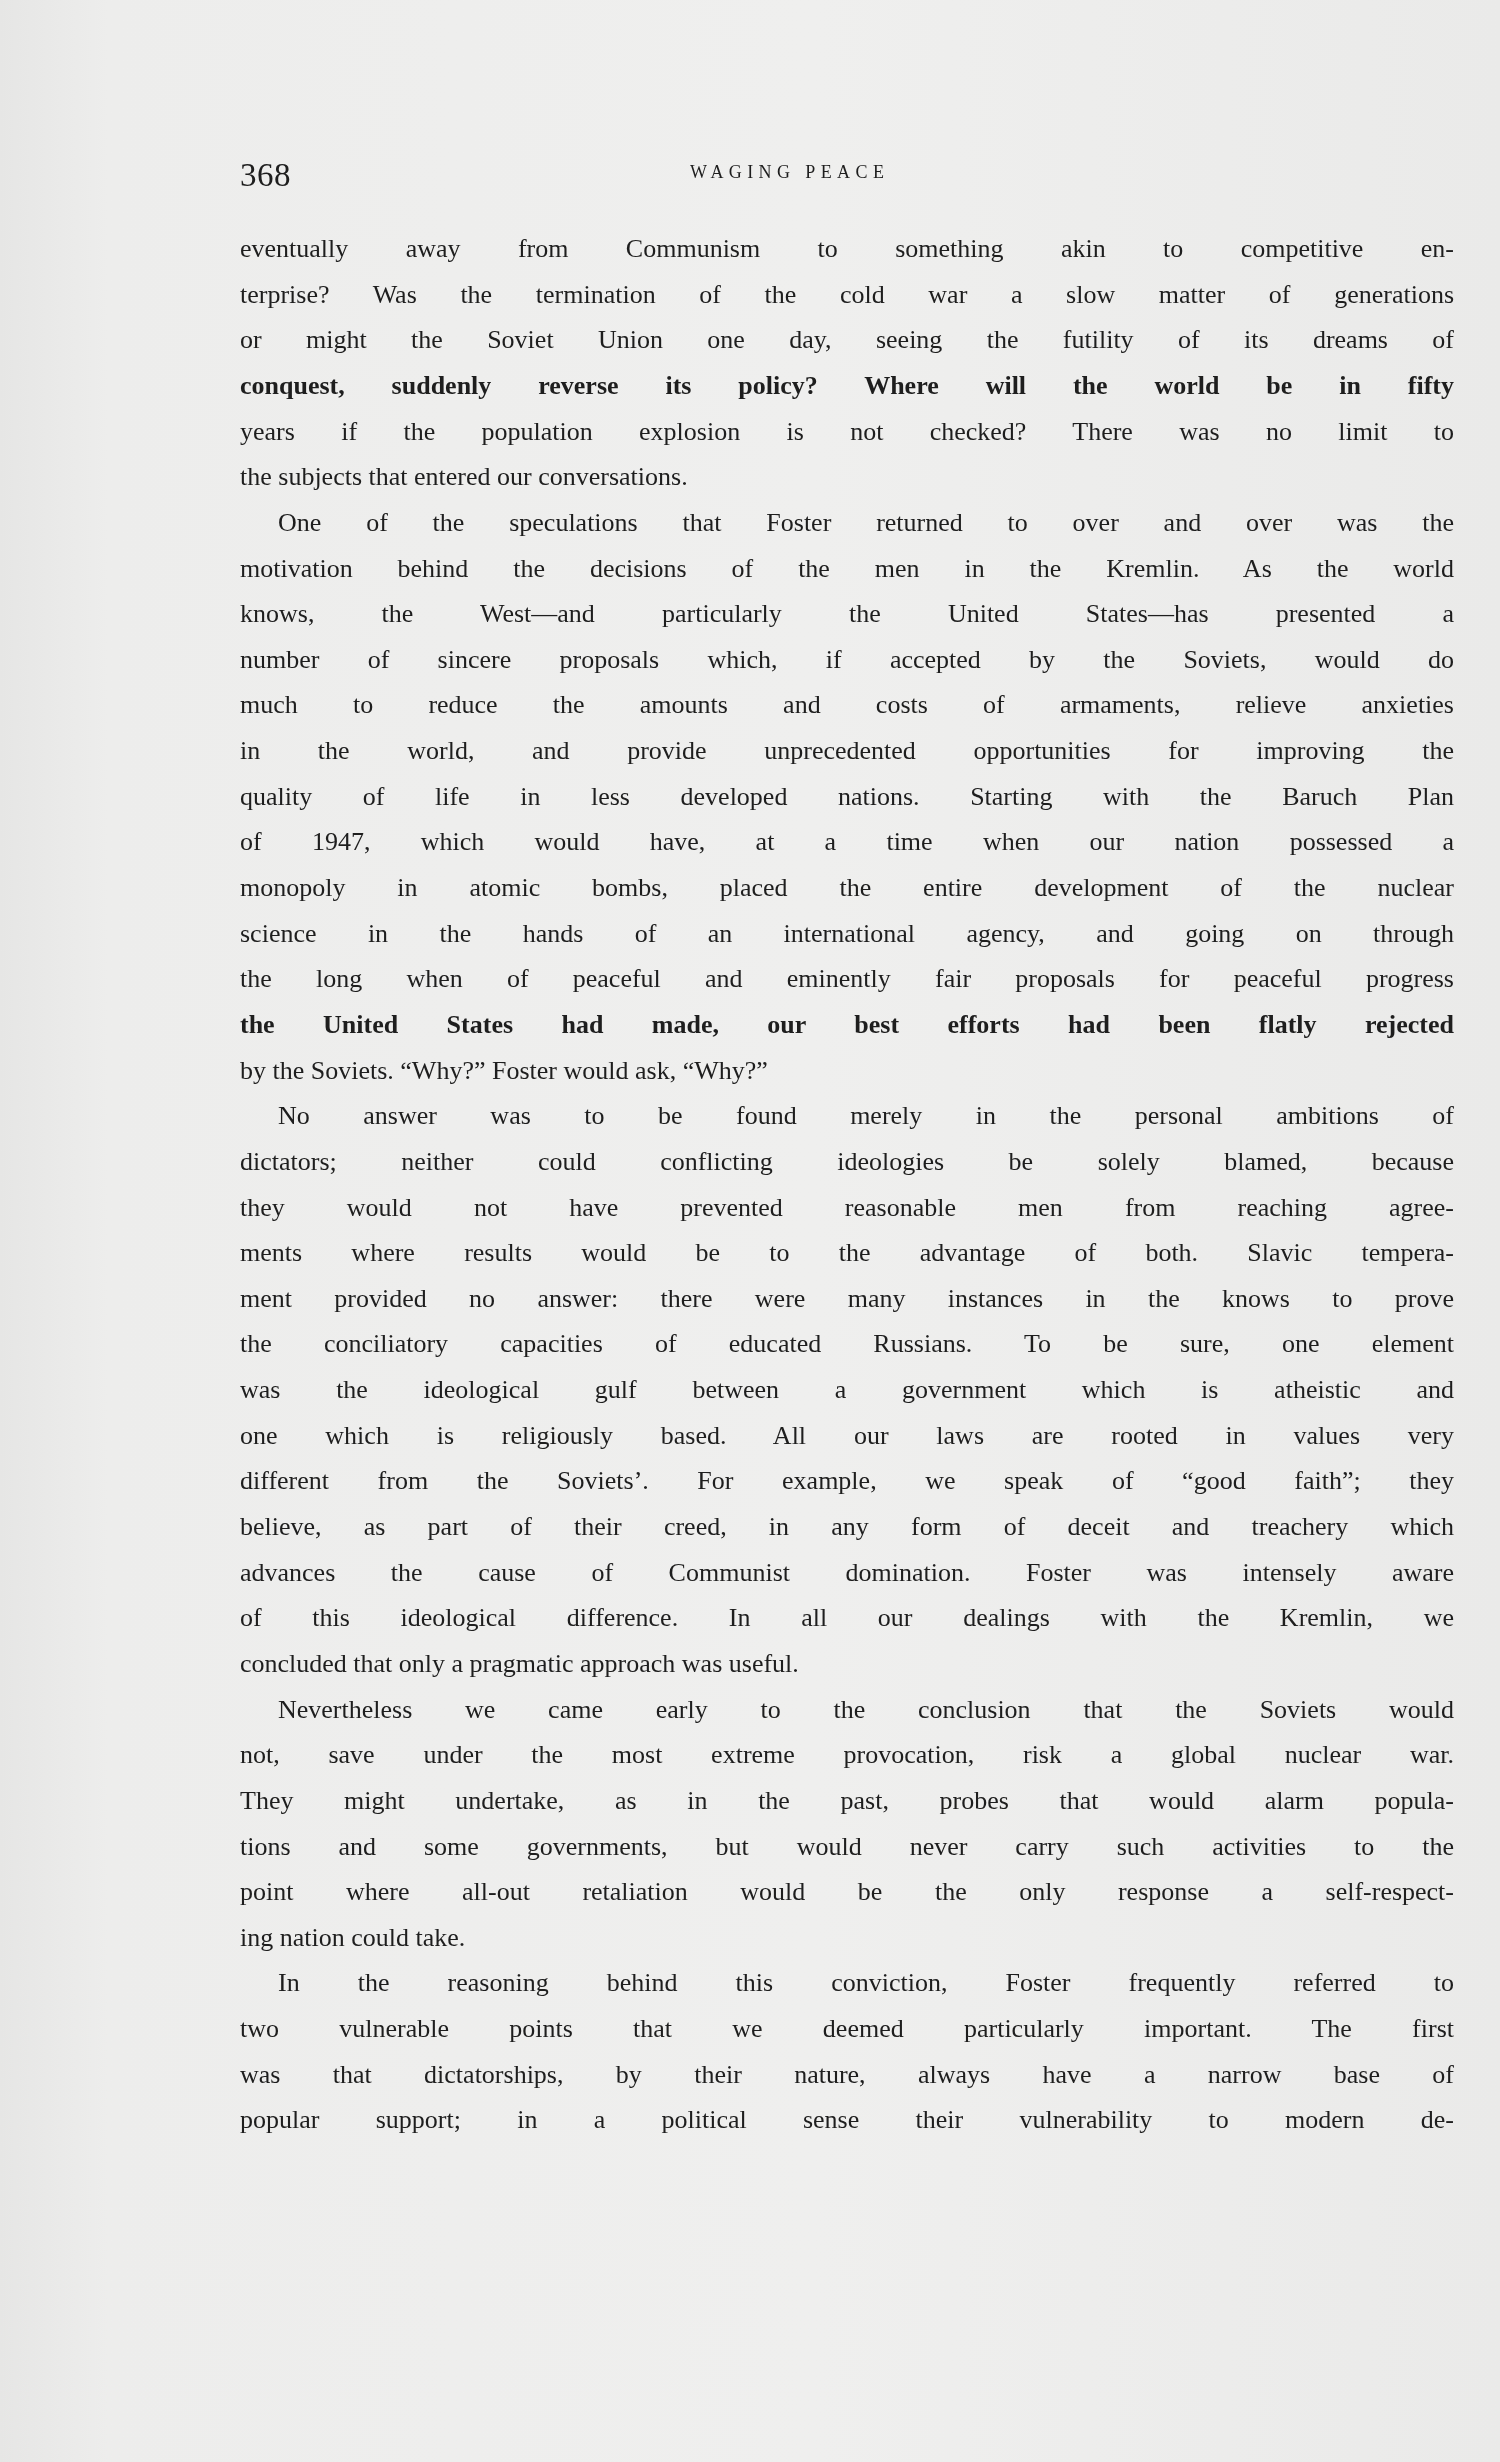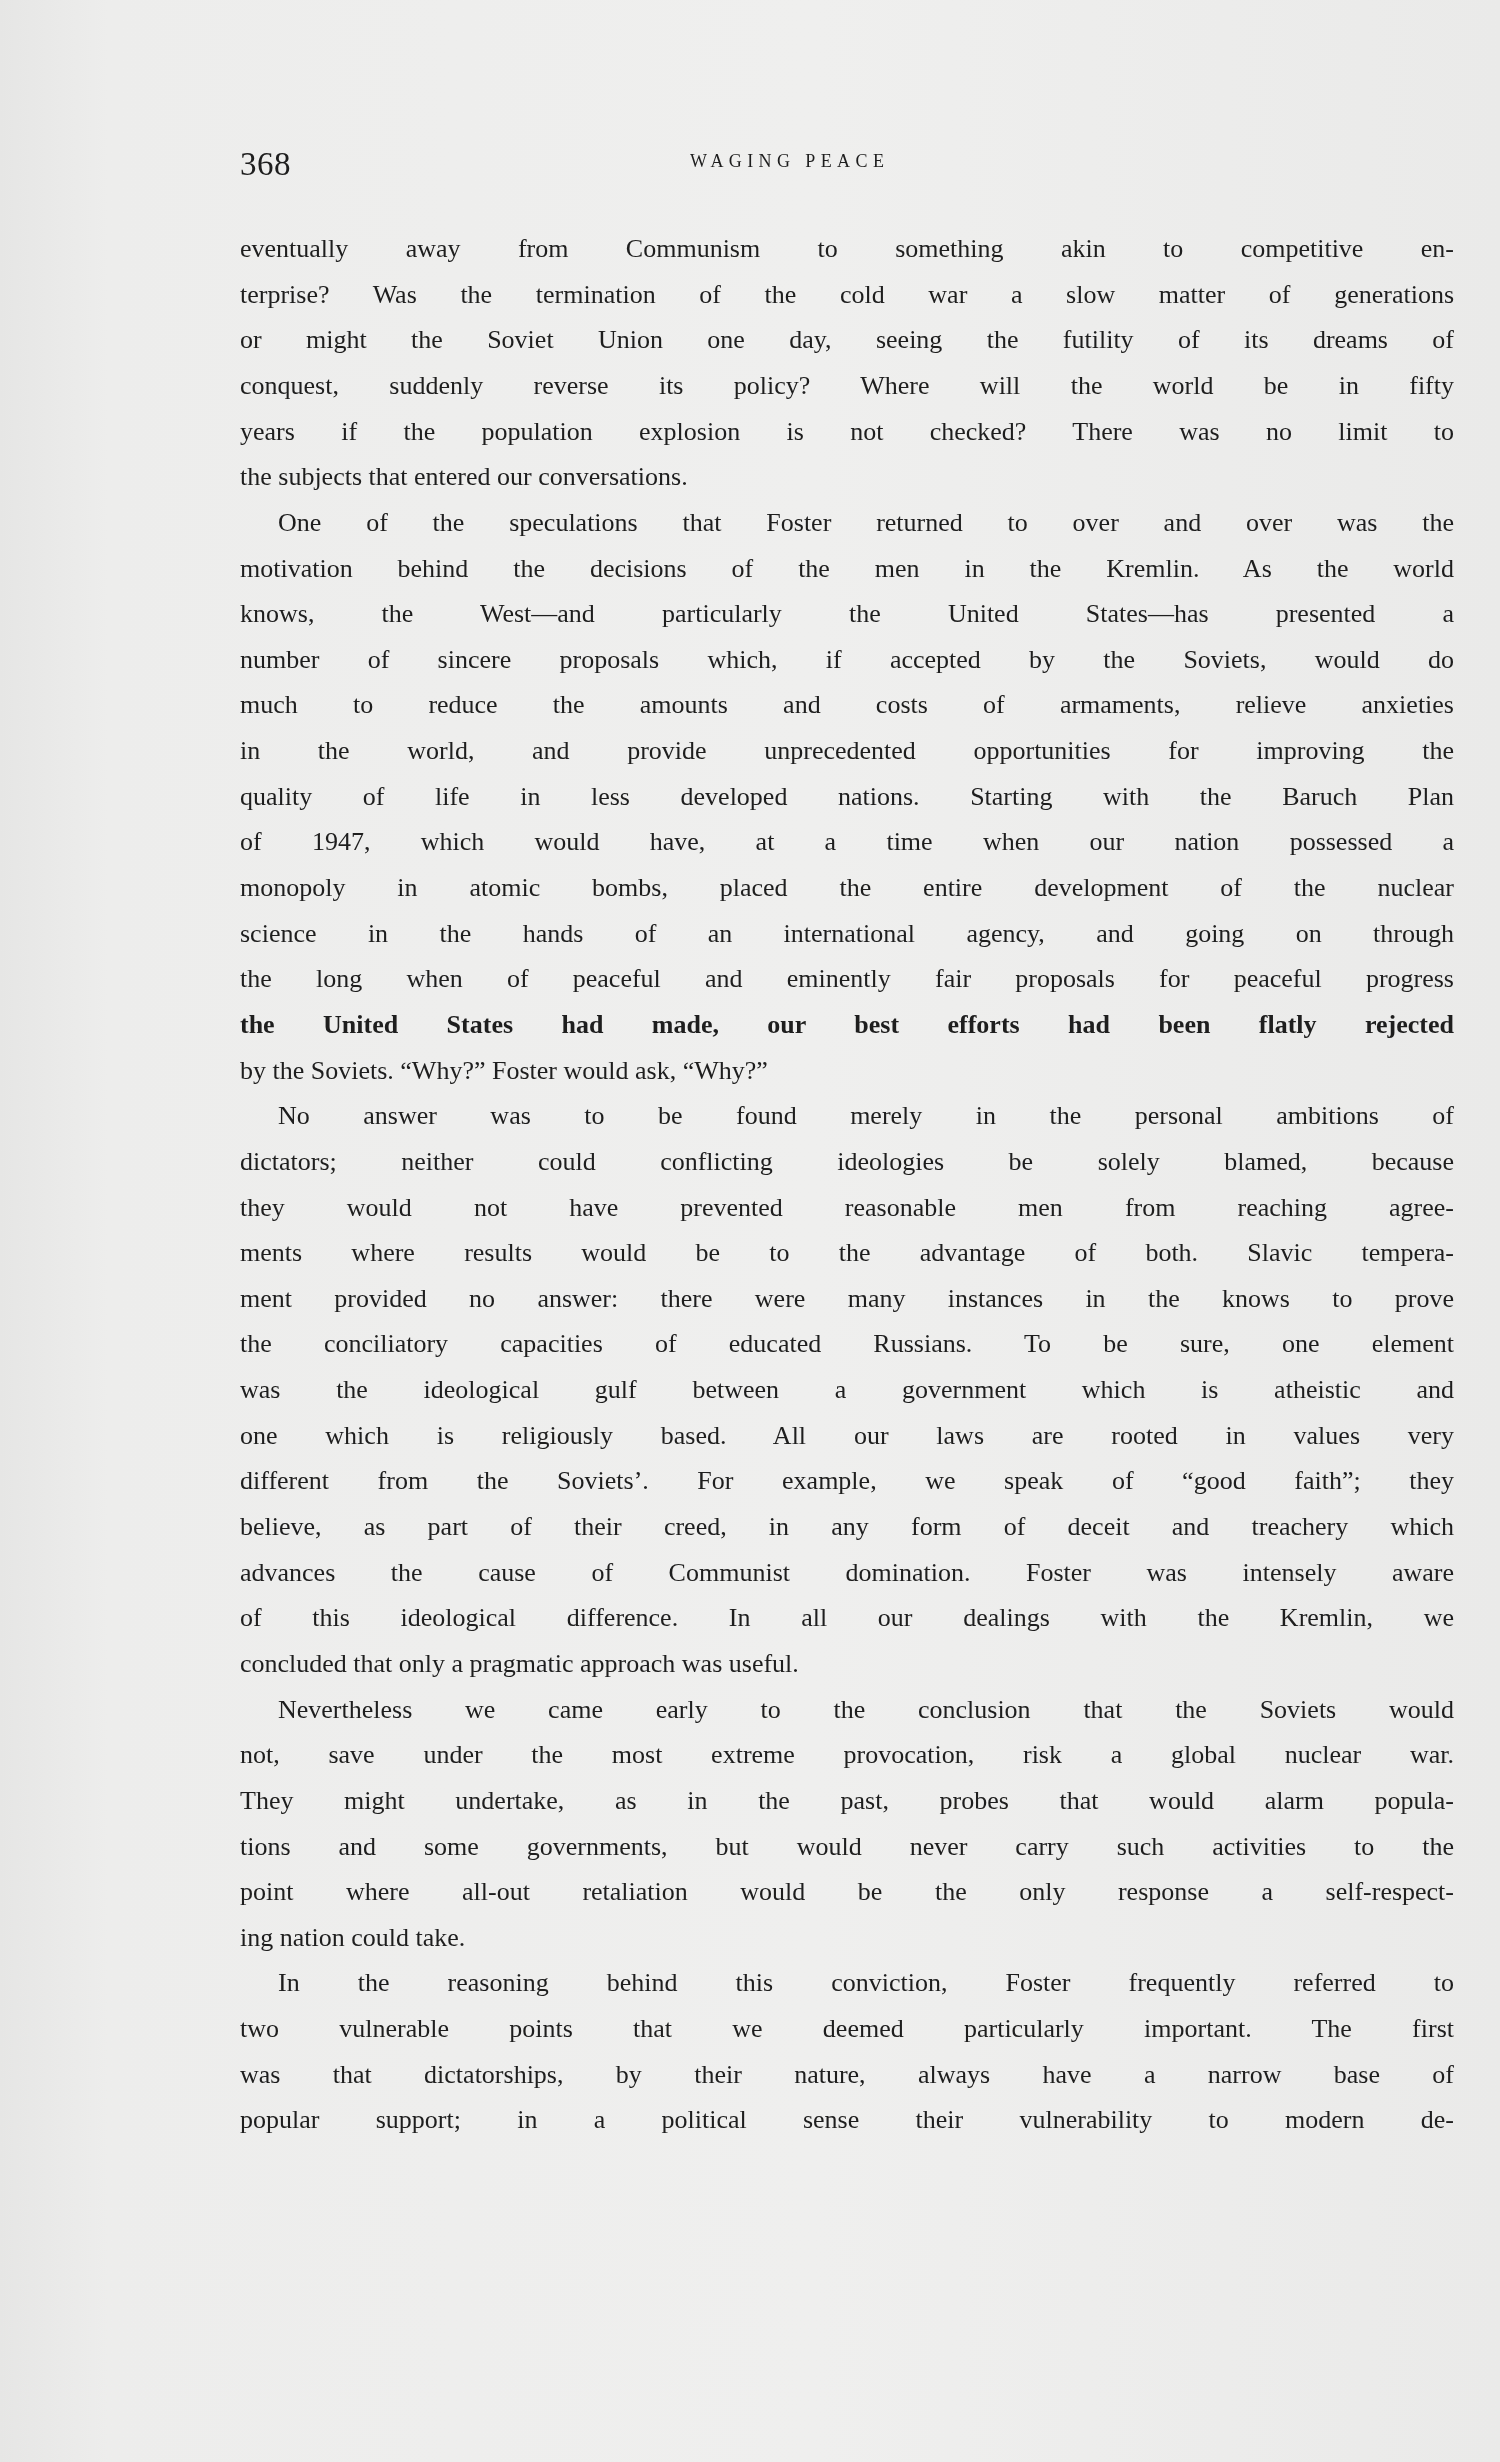--- a/index.html
+++ b/index.html
@@ -5,21 +5,21 @@
   html, body { margin: 0; padding: 0; }
   body {
     width: 1501px; height: 2462px; overflow: hidden;
     background: #ebebea;
     background-image: linear-gradient(90deg, #e6e6e5 0px, #ededec 108px, #efefee 813px, #eaeae9 1501px);
     font-family: "Liberation Serif", "DejaVu Serif", serif;
     color: #1e1e1e;
     position: relative;
   }
   .page { position: absolute; left: 0; top: 0; width: 1501px; height: 2462px; }
-  .running-head { position: absolute; top: 146px; left: 240px; width: 1214px; height: 45px; }
+  .running-head { position: absolute; top: 157px; left: 240px; width: 1214px; height: 45px; }
   .page-number { position: absolute; left: 0; top: 0; font-size: 33px; letter-spacing: 0.5px; }
   .running-title { position: absolute; left: 450px; top: 5.4px; font-size: 18px; letter-spacing: 5.4px; }
   .body-text { position: absolute; top: 226px; left: 240px; width: 1214px; }
   .line {
     position: absolute; left: 0; width: 1214px; height: 45px;
     font-size: 26px; line-height: 45px;
     white-space: nowrap; text-align: justify; text-align-last: justify;
   }
   .line.last { text-align-last: left; }
   .line.indent { padding-left: 38px; box-sizing: border-box; }
@@ -29,21 +29,21 @@
 
 <div class="page">
   <div class="running-head">
     <span class="page-number">368</span>
     <span class="running-title">WAGING PEACE</span>
   </div>
   <div class="body-text" id="body-text">
       <div class="line" style="top: 0px;">eventually away from Communism to something akin to competitive en-</div>
       <div class="line" style="top: 46px;">terprise? Was the termination of the cold war a slow matter of generations</div>
       <div class="line" style="top: 91px;">or might the Soviet Union one day, seeing the futility of its dreams of</div>
-      <div class="line" style="top: 137px;">conquest, suddenly reverse its policy? Where will the world be in fifty</div>
+      <div class="line" style="top: 137px; font-weight: bold;">conquest, suddenly reverse its policy? Where will the world be in fifty</div>
       <div class="line" style="top: 183px;">years if the population explosion is not checked? There was no limit to</div>
       <div class="line last" style="top: 228px;">the subjects that entered our conversations.</div>
       <div class="line indent" style="top: 274px;">One of the speculations that Foster returned to over and over was the</div>
       <div class="line" style="top: 320px;">motivation behind the decisions of the men in the Kremlin. As the world</div>
       <div class="line" style="top: 365px;">knows, the West—and particularly the United States—has presented a</div>
       <div class="line" style="top: 411px;">number of sincere proposals which, if accepted by the Soviets, would do</div>
       <div class="line" style="top: 456px;">much to reduce the amounts and costs of armaments, relieve anxieties</div>
       <div class="line" style="top: 502px;">in the world, and provide unprecedented opportunities for improving the</div>
       <div class="line" style="top: 548px;">quality of life in less developed nations. Starting with the Baruch Plan</div>
       <div class="line" style="top: 593px;">of 1947, which would have, at a time when our nation possessed a</div>

